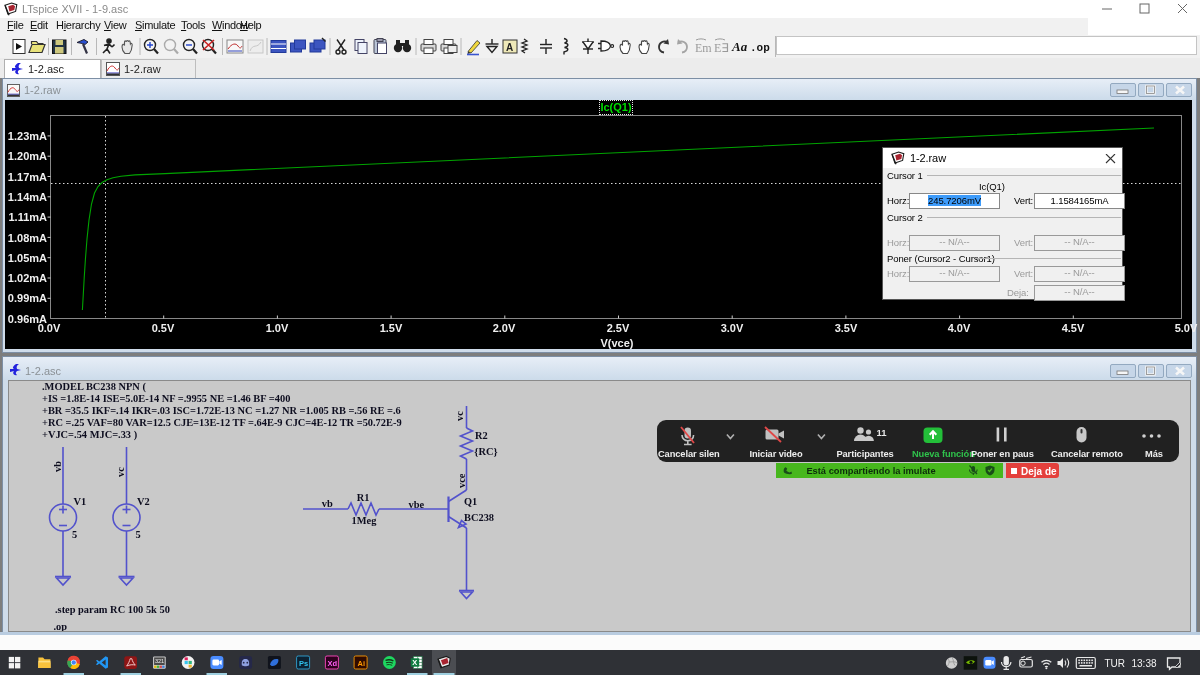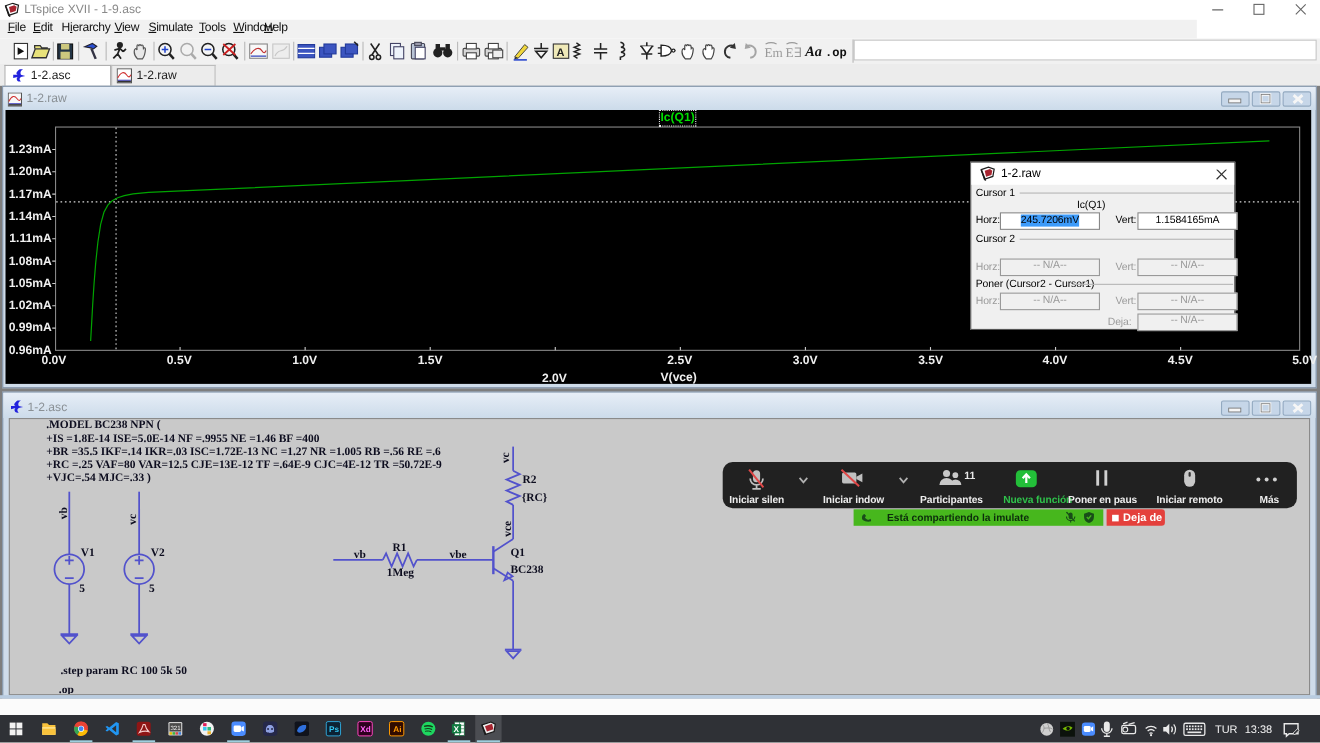--- a/index.html
+++ b/index.html
@@ -298,21 +298,21 @@
     <div class="ylab" style="left:-6px;top:132px">1.08mA</div>
     <div class="ylab" style="left:-6px;top:152px">1.05mA</div>
     <div class="ylab" style="left:-6px;top:172px">1.02mA</div>
     <div class="ylab" style="left:-6px;top:192px">0.99mA</div>
     <div class="ylab" style="left:-6px;top:213px">0.96mA</div>
 
     <div class="xlab" style="left:14px;top:222px">0.0V</div>
     <div class="xlab" style="left:128px;top:222px">0.5V</div>
     <div class="xlab" style="left:242px;top:222px">1.0V</div>
     <div class="xlab" style="left:356px;top:222px">1.5V</div>
-    <div class="xlab" style="left:469px;top:238px">2.0V</div>
+    <div class="xlab" style="left:469px;top:222px">2.0V</div>
     <div class="xlab" style="left:583px;top:222px">2.5V</div>
     <div class="xlab" style="left:697px;top:222px">3.0V</div>
     <div class="xlab" style="left:811px;top:222px">3.5V</div>
     <div class="xlab" style="left:924px;top:222px">4.0V</div>
     <div class="xlab" style="left:1038px;top:222px">4.5V</div>
     <div class="xlab" style="left:1151px;top:222px">5.0V</div>
     <div class="xlab" style="left:582px;top:237px;font-weight:bold">V(vce)</div>
 
     <div class="abs" style="left:594px;top:0px;width:32px;height:13px;border:1px dotted #e8e8e8;
          color:#00dd00;font-size:11px;font-weight:bold;text-align:center;line-height:13px">Ic(Q1)</div>
@@ -467,26 +467,26 @@
         <rect x="347.0" y="7.5" width="2.6" height="14" fill="#d0d0d0" stroke="none"></rect>
 
         <rect x="419.5" y="7" width="10" height="15.5" rx="5" fill="#c8c8c8" stroke="none"></rect>
         <rect x="423.5" y="9" width="2" height="4.5" rx="1" fill="#333" stroke="none"></rect>
 
         <circle cx="487" cy="16" r="1.8" fill="#d0d0d0" stroke="none"></circle>
         <circle cx="494.5" cy="16" r="1.8" fill="#d0d0d0" stroke="none"></circle>
         <circle cx="502" cy="16" r="1.8" fill="#d0d0d0" stroke="none"></circle>
       </g>
     </svg>
-    <div class="abs zlab" style="left:1px;width:60px">Iniciar silen</div>
-    <div class="abs zlab" style="left:89px;width:60px">Iniciar indow</div>
+    <div class="abs zlab" style="left:1px;width:60px">Cancelar silen</div>
+    <div class="abs zlab" style="left:89px;width:60px">Iniciar video</div>
     <div class="abs zlab" style="left:178px;width:60px">Participantes</div>
     <div class="abs zlab" style="left:255px;width:61px;color:#2fc24b">Nueva función</div>
     <div class="abs zlab" style="left:314px;width:61px">Poner en paus</div>
-    <div class="abs zlab" style="left:394px;width:61px">Iniciar remoto</div>
+    <div class="abs zlab" style="left:394px;width:61px">Cancelar remoto</div>
     <div class="abs zlab" style="left:487px;width:20px">Más</div>
   </div>
   <div class="abs" id="sharebar" style="left:776px;top:463px;width:227px;height:15px;background:#47b71d">
     <svg class="abs" style="left:6.5px;top:3px" width="9" height="9" viewBox="0 0 11 10">
       <path d="M1 7 C0 4 2 1 4 1 L5.5 3 L4 5 C5 6.5 6.5 7.5 8 8 L10 7 L10.5 9.5 C9 11 3 9.5 1 7 Z" fill="#1a4d1a" transform="rotate(-8 5 5)"></path>
     </svg>
     <div class="abs" style="left:10px;top:2.5px;width:170px;text-align:center;font-size:9.3px;font-weight:bold;color:#0c2d0c;white-space:nowrap">Está compartiendo la imulate</div>
     <svg class="abs" style="left:193px;top:2px" width="30" height="11" viewBox="0 0 30 11">
       <g fill="#194d19">
         <rect x="2.5" y="1" width="3.6" height="6" rx="1.8"></rect>

